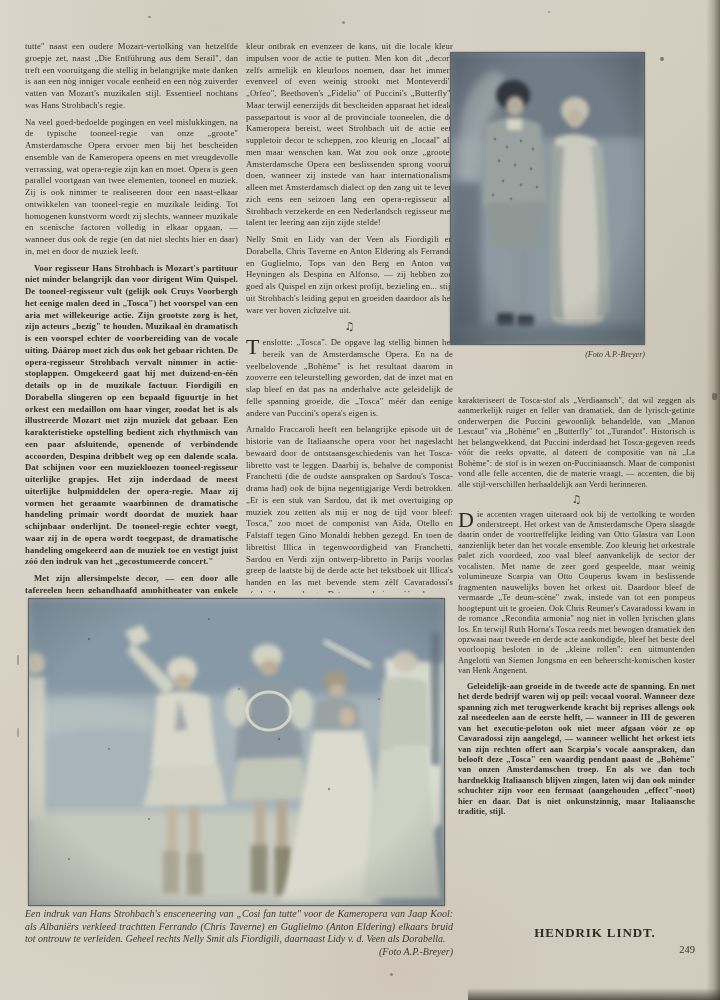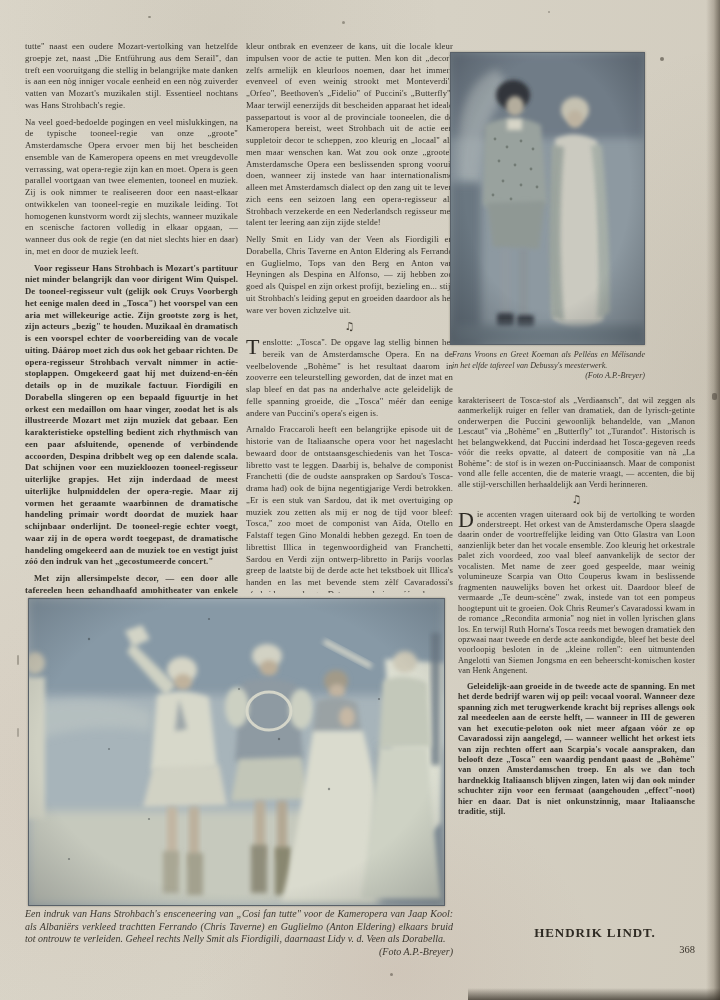--- a/index.html
+++ b/index.html
@@ -117,33 +117,32 @@
         <path d="M104,86 Q124,76 146,88 L152,268 Q124,284 102,266 Z" fill="#cbcac0" filter="url(#b1)"></path>
         <path d="M101,92 Q96,180 100,264 L113,268 Q106,180 113,94 Z" fill="#99a29b" opacity="0.9" filter="url(#b1)"></path>
         <path d="M140,92 Q151,180 146,266 L159,260 Q159,170 151,92 Z" fill="#a8b0a8" opacity="0.9" filter="url(#b1)"></path>
       </g>
       <rect y="272" width="193" height="19" fill="#75828b" filter="url(#b2)"></rect>
       <rect width="193" height="291" fill="url(#vig1)"></rect>
     </svg>
   </div>
 
   <div id="caption-top" class="caption">
-    <span>Frans Vroons en Greet Koeman als Pelléas en Mélisande in het elfde tafereel van Debussy's meesterwerk.</span>
     <span class="credit">(Foto A.P.-Breyer)</span>
   </div>
 
   <div id="col3" class="col">
     <p>karakteriseert de Tosca-stof als „Verdiaansch", dat wil zeggen als aanmerkelijk ruiger en feller van dramatiek, dan de lyrisch-getinte onderwerpen die Puccini gewoonlijk behandelde, van „Manon Lescaut" via „Bohème" en „Butterfly" tot „Turandot". Historisch is het belangwekkend, dat Puccini inderdaad het Tosca-gegeven reeds vóór die reeks opvatte, al dateert de compositie van nà „La Bohème": de stof is in wezen on-Pucciniaansch. Maar de componist vond alle felle accenten, die de materie vraagt, — accenten, die bij alle stijl-verschillen herhaaldelijk aan Verdi herinneren.</p>
     <p class="ornament">♫</p>
     <p><span class="dropcap">D</span><span>ie accenten vragen uiteraard ook bij de vertolking te worden onderstreept. Het orkest van de Amsterdamsche Opera slaagde daarin onder de voortreffelijke leiding van Otto Glastra van Loon aanzienlijk beter dan het vocale ensemble. Zoo kleurig het orkestrale palet zich voordeed, zoo vaal bleef aanvankelijk de sector der vocalisten. Met name de zeer goed gespeelde, maar weinig volumineuze Scarpia van Otto Couperus kwam in beslissende fragmenten nauwelijks boven het orkest uit. Daardoor bleef de vermaarde „Te deum-scène" zwak, instede van tot een pompeus hoogtepunt uit te groeien. Ook Chris Reumer's Cavaradossi kwam in de romance „Recondita armonia" nog niet in vollen lyrischen glans los. En terwijl Ruth Horna's Tosca reeds met bewogen dramatiek den opzwaai naar tweede en derde acte aankondigde, bleef het beste deel voorloopig besloten in de „kleine rollen": een uitmuntenden Angelotti van Siemen Jongsma en een beheerscht-komischen koster van Henk Angenent.</span></p>
     <p class="ind">Geleidelijk-aan groeide in de tweede acte de spanning. En met het derde bedrijf waren wij op peil: vocaal vooral. Wanneer deze spanning zich met terugwerkende kracht bij reprises allengs ook zal meedeelen aan de eerste helft, — wanneer in III de geweren van het executie-peloton ook niet meer afgaan vóór ze op Cavaradossi zijn aangelegd, — wanneer wellicht het orkest iets van zijn rechten offert aan Scarpia's vocale aanspraken, dan belooft deze „Tosca" een waardig pendant naast de „Bohème" van onzen Amsterdamschen troep. En als we dan toch hardnekkig Italiaansch blijven zingen, laten wij dan ook minder schuchter zijn voor een fermaat (aangehouden „effect"-noot) hier en daar. Dat is niet onkunstzinnig, maar Italiaansche traditie, stijl.</p>
   </div>
 
   <div id="author">HENDRIK LINDT.</div>
-  <div id="pageno">368</div>
+  <div id="pageno">249</div>
 
   <div id="photo-bottom" class="photo">
     <svg viewBox="0 0 415 306" width="415" height="306" preserveAspectRatio="none">
       <defs>
         <filter id="b3" x="-30%" y="-30%" width="160%" height="160%">
             <feGaussianBlur stdDeviation="2.4"></feGaussianBlur>
           </filter>
         <filter id="b4" x="-30%" y="-30%" width="160%" height="160%">
             <feGaussianBlur stdDeviation="5"></feGaussianBlur>
           </filter>

